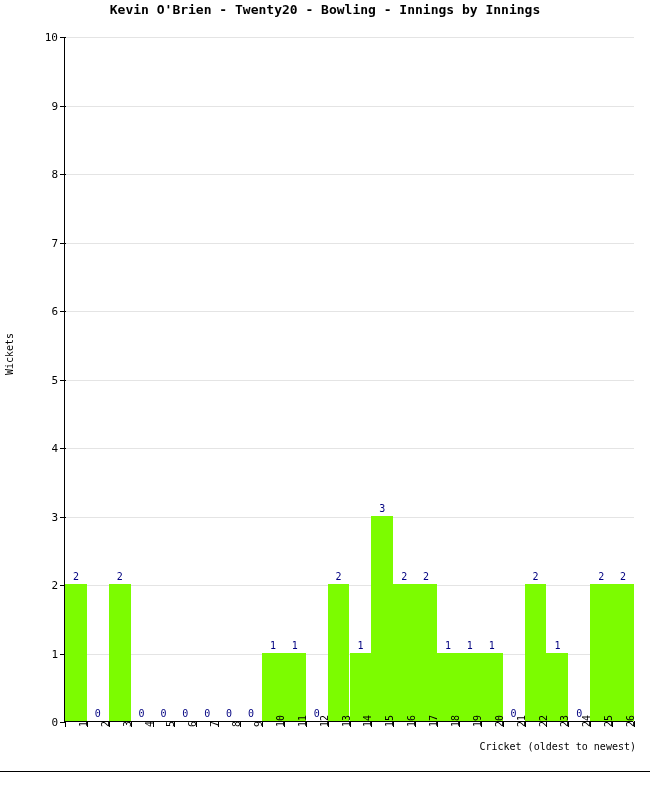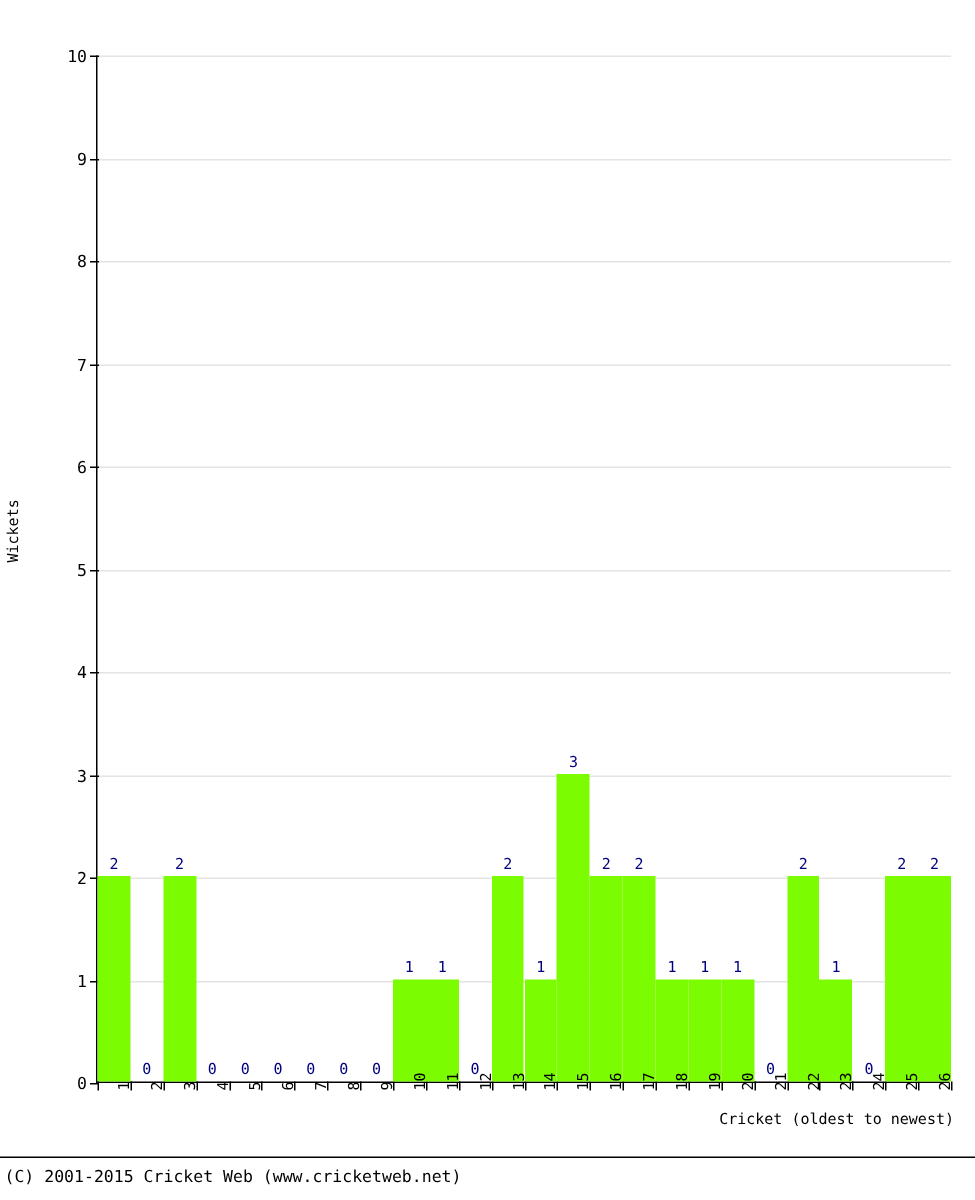--- a/index.html
+++ b/index.html
@@ -150,20 +150,21 @@
     color: #000000;
     white-space: nowrap;
     font-family: "DejaVu Sans Mono", "Liberation Mono", monospace;
   }
 </style>
 </head>
 <body>
 
 <div id="chart-root">
 
+  <div class="chart-title">Kevin O'Brien - Twenty20 - Bowling - Innings by Innings</div>
 
   <div class="y-axis-title">Wickets</div>
 
   <div id="y-tick-labels">
       <div class="y-tick-label" style="top: 32px;">10</div>
       <div class="y-tick-label" style="top: 100.5px;">9</div>
       <div class="y-tick-label" style="top: 169px;">8</div>
       <div class="y-tick-label" style="top: 237.5px;">7</div>
       <div class="y-tick-label" style="top: 306px;">6</div>
       <div class="y-tick-label" style="top: 374.5px;">5</div>
@@ -292,15 +293,14 @@
       <div class="x-tick-label" style="left: 538.519px;">22</div>
       <div class="x-tick-label" style="left: 560.404px;">23</div>
       <div class="x-tick-label" style="left: 582.288px;">24</div>
       <div class="x-tick-label" style="left: 604.173px;">25</div>
       <div class="x-tick-label" style="left: 626.058px;">26</div>
     </div>
 
   <div class="x-axis-title">Cricket (oldest to newest)</div>
 
   <div class="footer-sep"></div>
-  <div class="footer-text">(C) 2001-2015 Cricket Web (www.cricketweb.net)</div>
 
 </div>
 
 </body></html>

